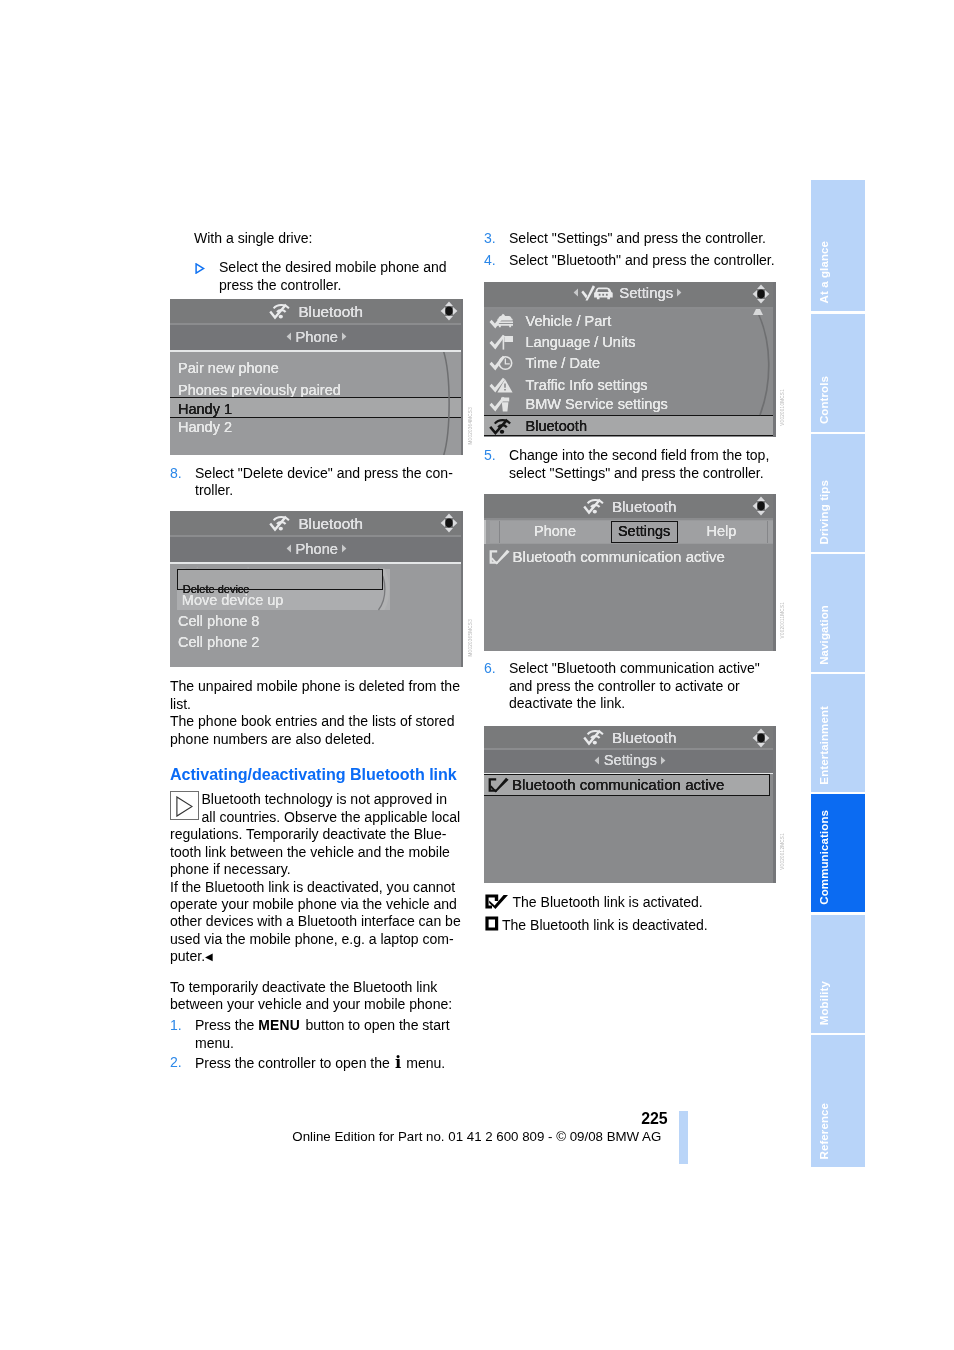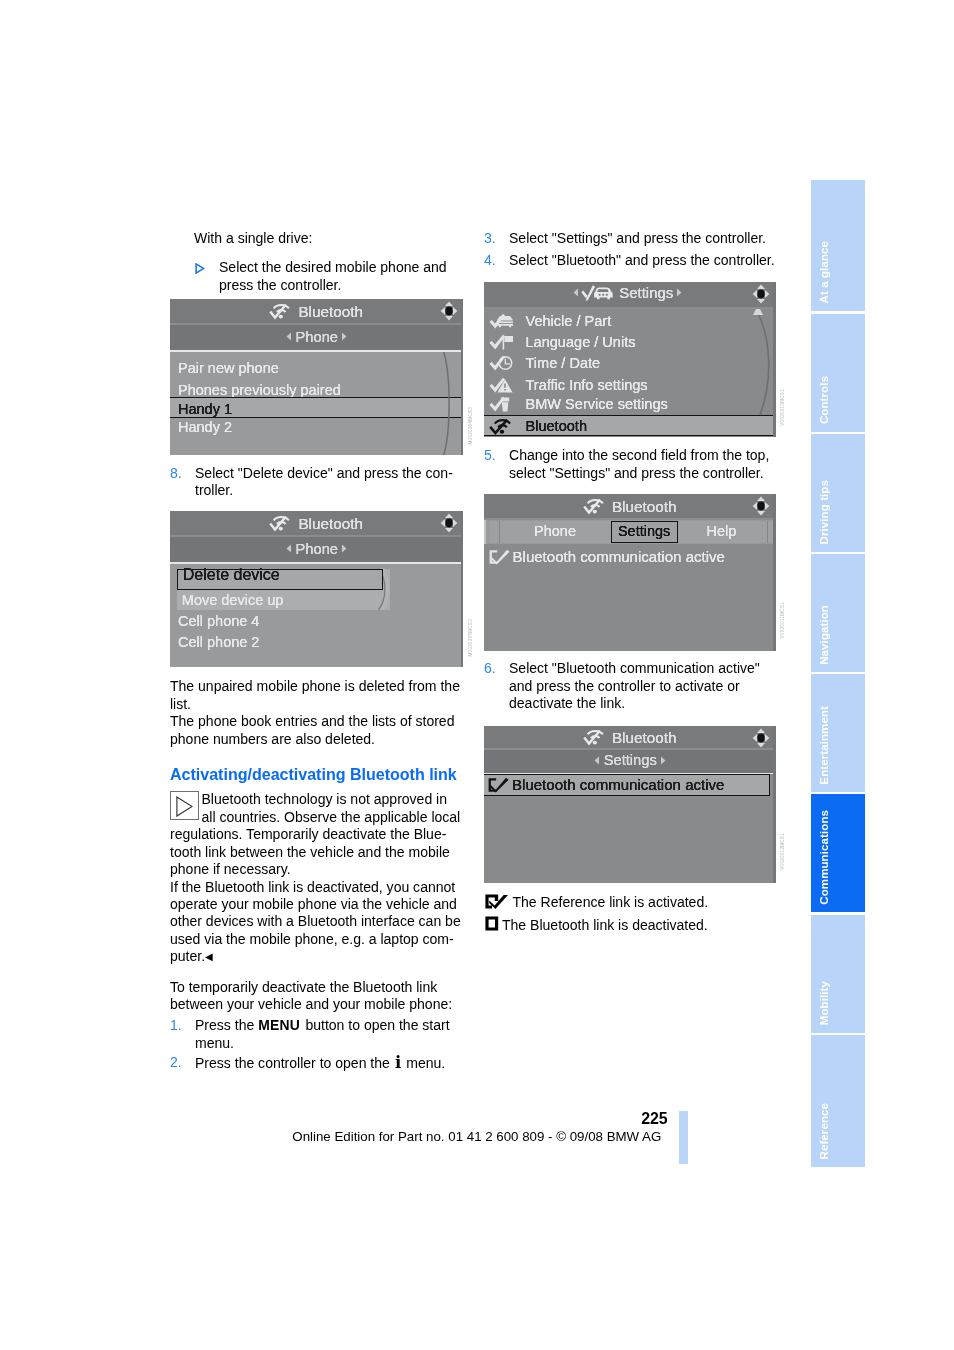--- a/index.html
+++ b/index.html
@@ -166,21 +166,21 @@
 </div>
 
 <div class="col" id="colR4">
   <p class="legendrow">
     <span class="lgicon">
       <svg width="24" height="15" viewBox="0 0 24 15">
         <path d="M0.4 0.4 H13.2 V7.0 H9.8 V3.6 H3.6 V11.4 H7.0 V14.6 H0.4 Z" fill="#000"></path>
         <path d="M4.2 6.4 L9.6 11.6 L18.6 1.0 L23.0 1.0 L10.4 15.0 L4.2 9.0 Z" fill="#000"></path>
       </svg>
     </span>
-    <span class="lgtext">The Reference link is activated.</span>
+    <span class="lgtext">The Bluetooth link is activated.</span>
   </p>
   <p class="legendrow" style="padding-left:18px">
     <span class="lgicon">
       <svg width="14" height="15" viewBox="0 0 14 15">
         <path d="M0.4 0.4 H13.2 V14.6 H0.4 Z M3.6 3.6 H10.0 V11.4 H3.6 Z" fill="#000" fill-rule="evenodd"></path>
       </svg>
     </span>
     <span class="lgtext">The Bluetooth link is deactivated.</span>
   </p>
 </div>
@@ -262,23 +262,23 @@
   </div>
   <div class="listarea" style="top:52.8px">
     <div class="ghost" style="left:8.5px;top:1.5px;font-size:14.5px">Pair new phone</div>
     <div class="ghost" style="left:8.5px;top:22.5px;font-size:14.5px">Phones previously paired</div>
     <div class="popupshadow" style="position:absolute;left:7.1px;top:5.0px;width:213px;height:41px;background:#b0b1b3;"></div>
     <svg style="position:absolute;left:207px;top:3.5px;" width="20" height="45">
       <path d="M1.5 1.5 C10 12 10 32 1.5 43 L7.5 43 C14 31 14 13 7.5 1.5 Z" fill="#b6b7b9"></path>
       <path d="M1.5 1.5 C10 12 10 32 1.5 43" stroke="#78797c" stroke-width="1.3" fill="none"></path>
     </svg>
     <div class="selrect" style="left:7.6px;top:5.5px;width:206px;height:20.8px"></div>
-    <div class="item itemdark" style="left:13.3px;top:2px;font-size:16px">Delete device</div>
+    <div class="item itemdark" style="left:13.3px;top:19px;font-size:11px">Delete device</div>
     <div class="item" style="left:12.3px;top:28.3px;font-size:14.5px">Move device up</div>
-    <div class="item" style="left:8.5px;top:49.5px;font-size:14.5px">Cell phone 4</div>
+    <div class="item" style="left:8.5px;top:49.5px;font-size:14.5px">Cell phone 8</div>
     <div class="item" style="left:8.5px;top:70.5px;font-size:14.5px">Cell phone 2</div>
   </div>
 </div>
 <div class="vcode" style="left:468px;top:619px;">M0020365MCS3</div>
 
 <div class="shot" id="shot3" style="left:484px;top:281.5px;width:291.5px;height:155.5px;">
   <div class="lgutter"></div>
   <div class="rgutter"></div>
   <div class="hdr" style="height:25.2px">
     <span class="ht" style="top:3.0px;font-size:14.9px">

